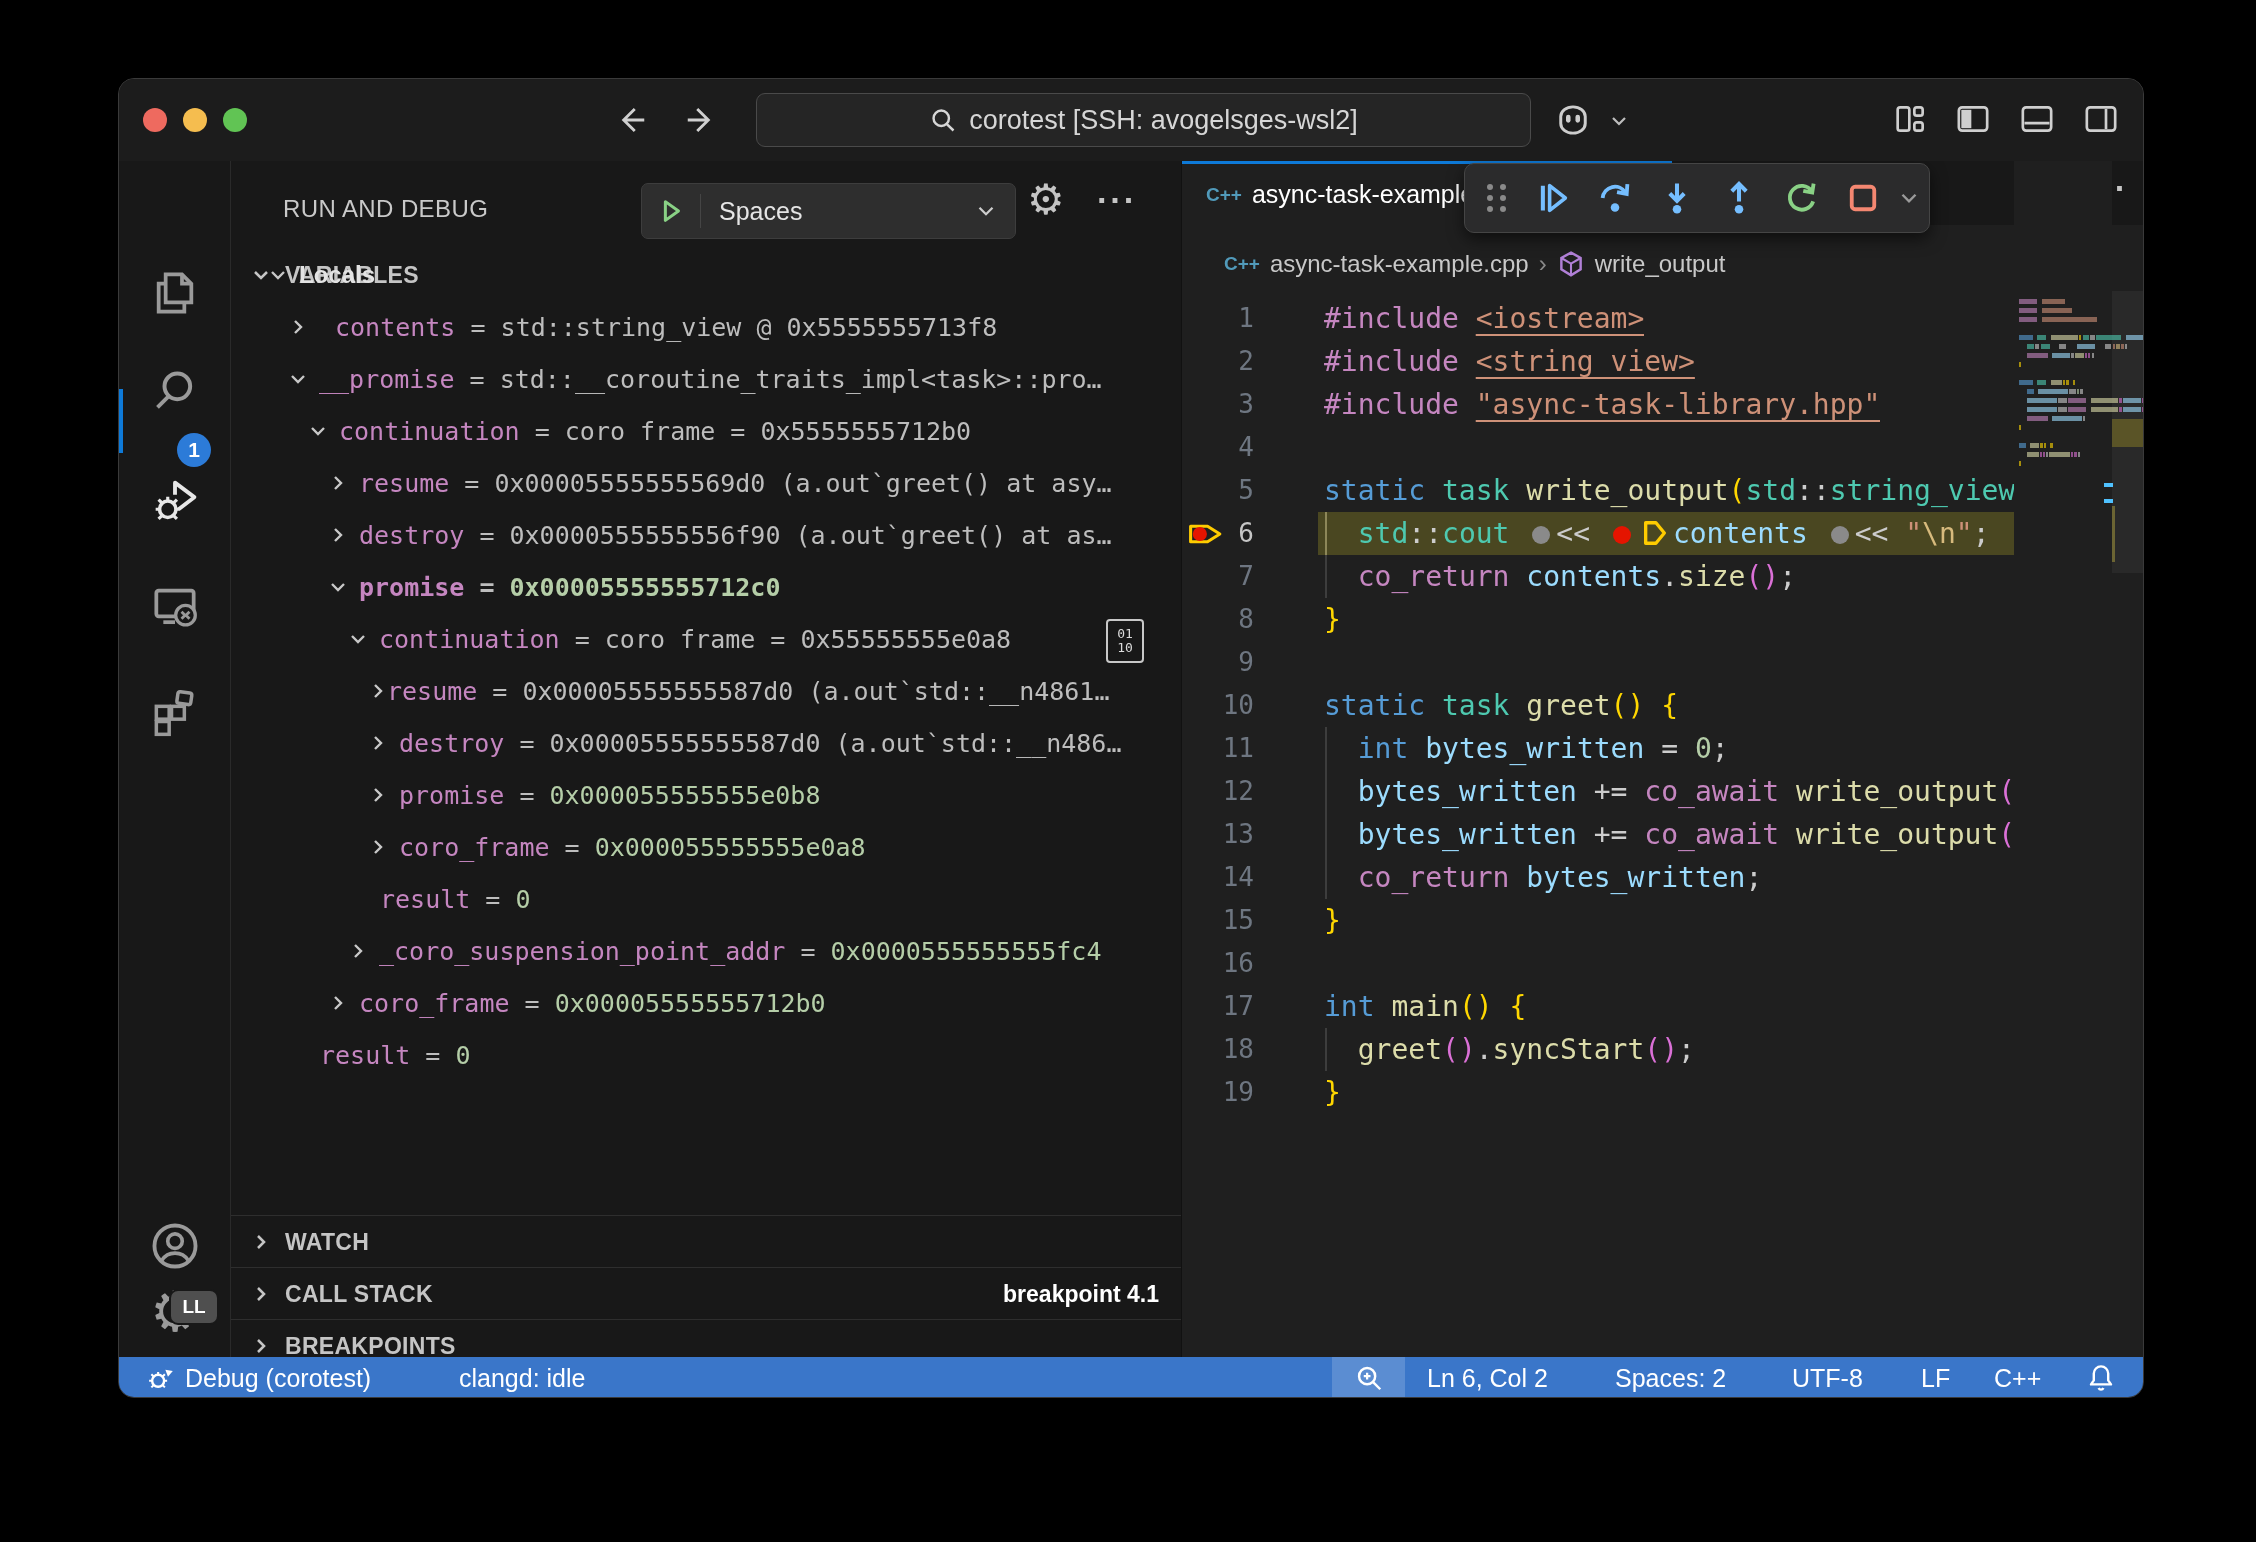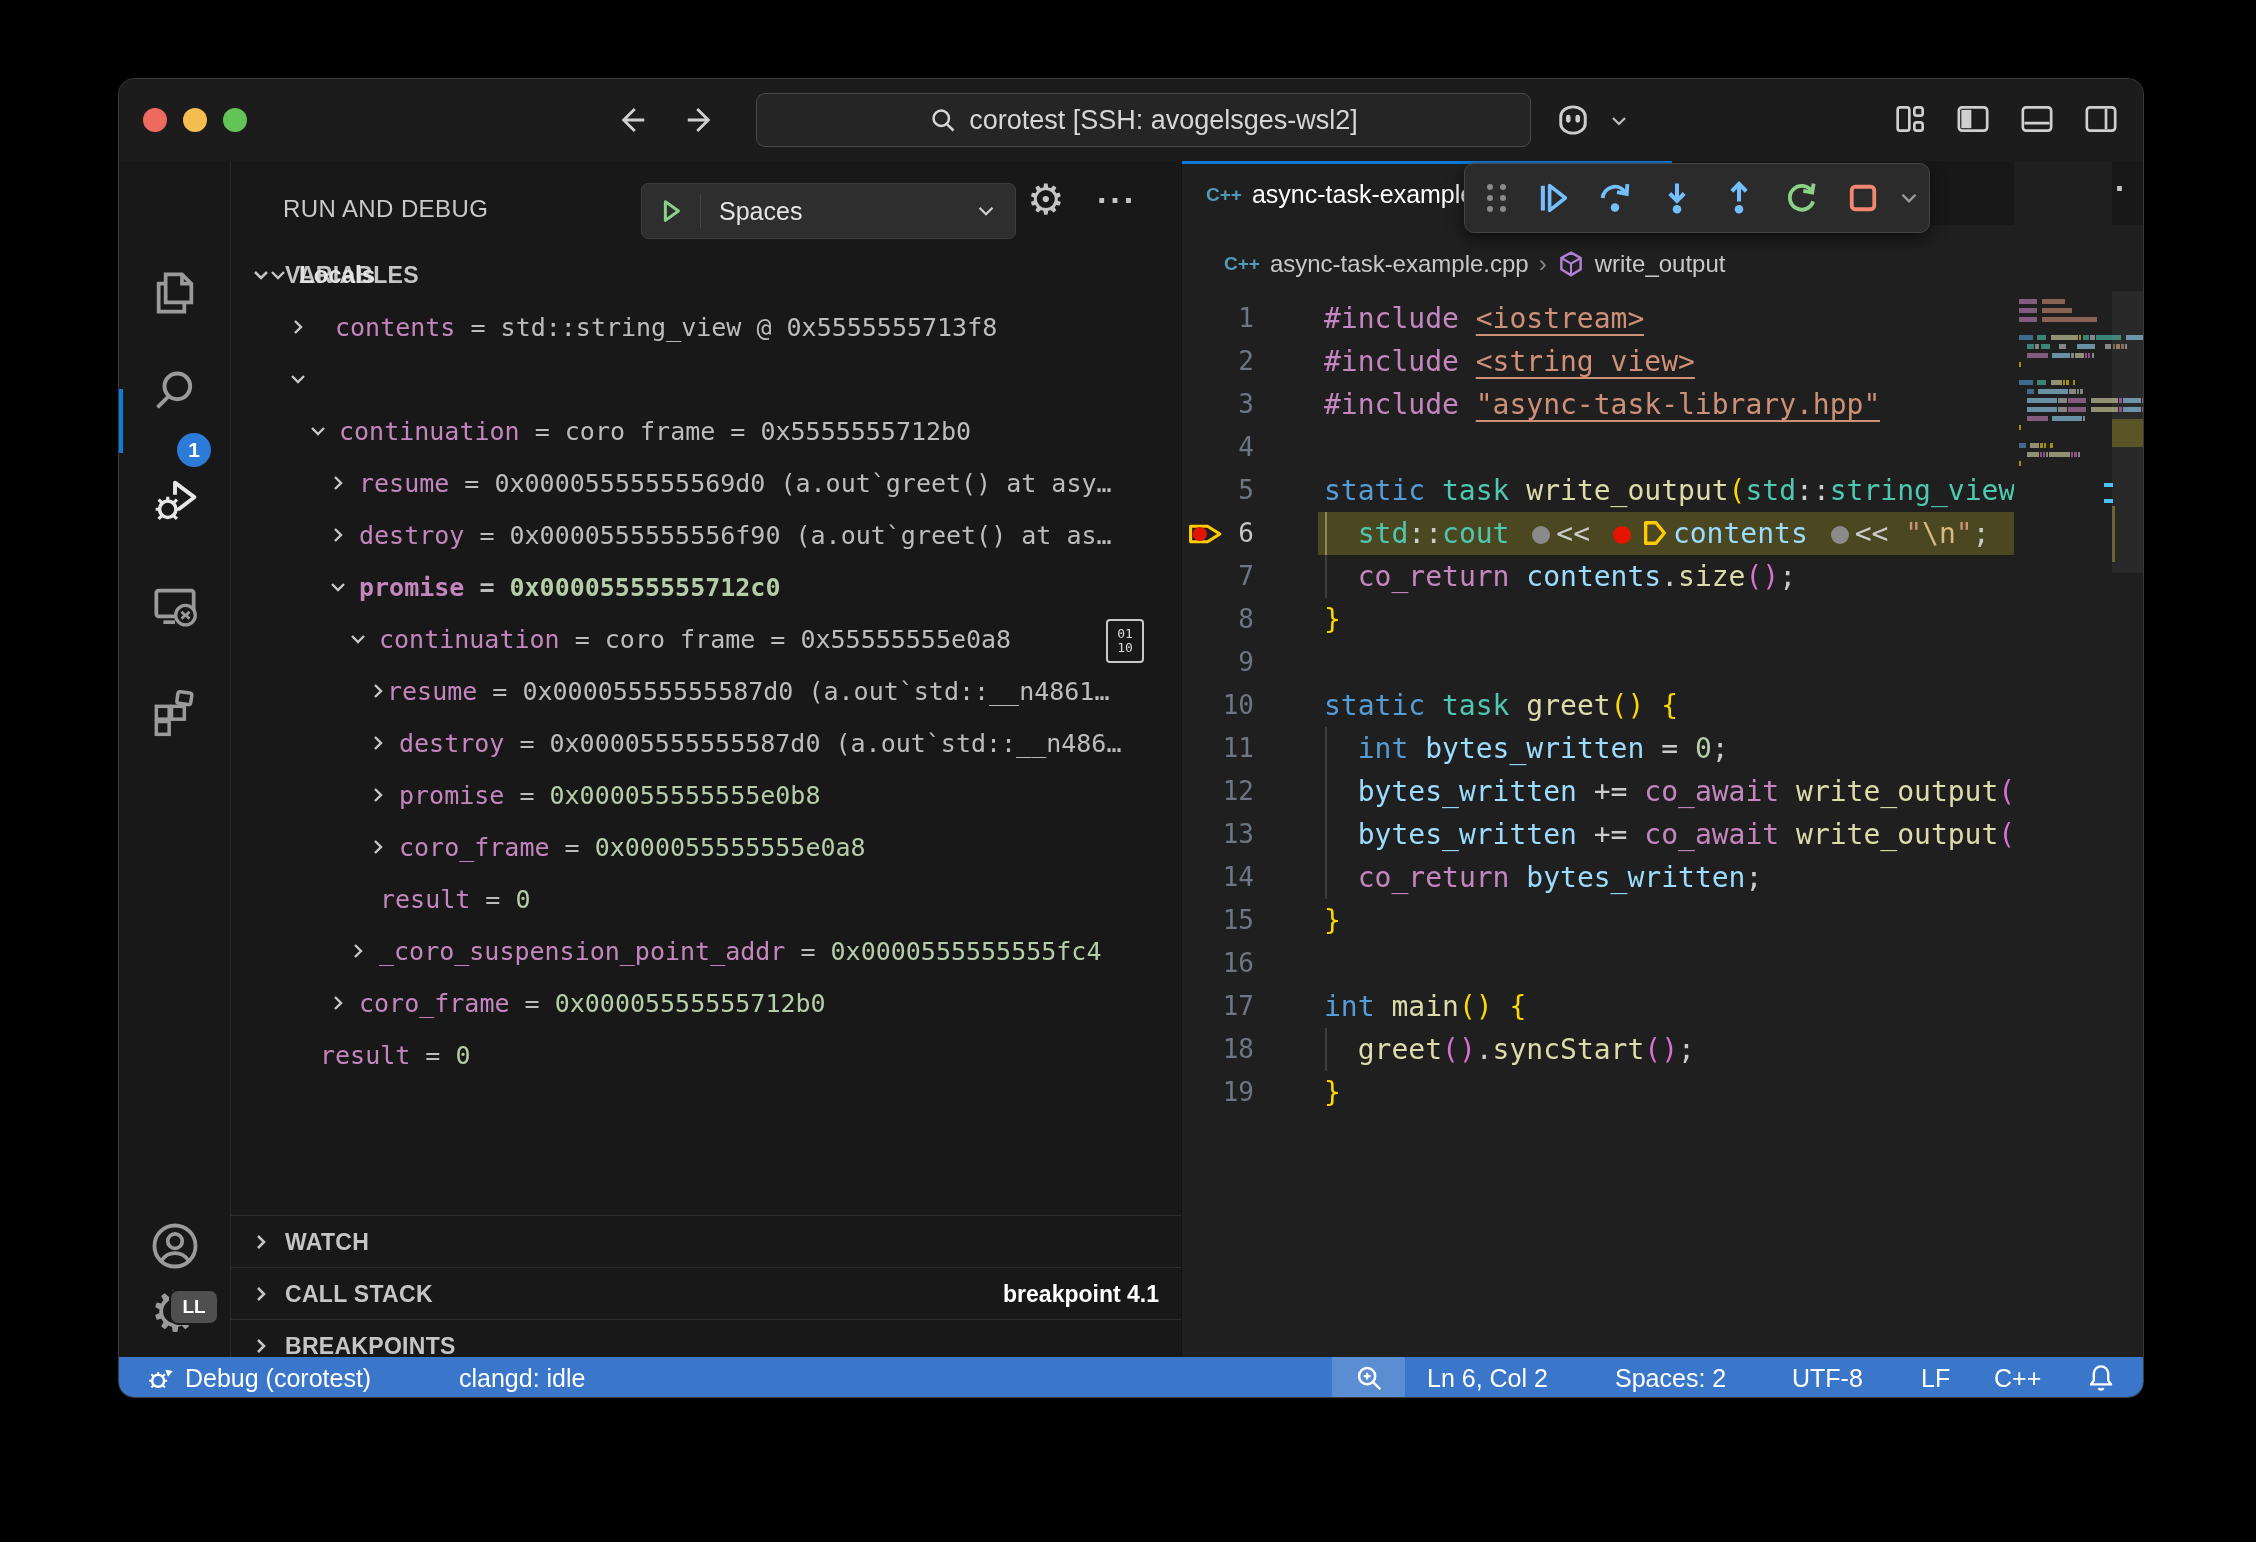--- a/index.html
+++ b/index.html
@@ -233,21 +233,21 @@
 
       <div class="vars" id="var-rows">
           <div class="vrow" style="top: 0px;"><span style="position:absolute;left:35px;top:14px"><svg width="24" height="24" viewBox="0 0 16 16">
                 <path d="M4 6 l4 4 4 -4" stroke="#c8c8c8" stroke-width="1.6" fill="none"></path>
               </svg></span><span class="scopelbl" style="position:absolute;left:68px">Locals</span></div>
           <div class="vrow" style="top: 52px;"><span style="position:absolute;left:55px;top:14px"><svg width="24" height="24" viewBox="0 0 16 16">
                 <path d="M6 4 l4 4 -4 4" stroke="#c8c8c8" stroke-width="1.6" fill="none"></path>
               </svg></span><span style="position:absolute;left:104px;white-space:pre"><span class="vname">contents</span><span class="veq"> = </span><span class="vgray">std::string_view @ 0x5555555713f8</span></span></div>
           <div class="vrow" style="top: 104px;"><span style="position:absolute;left:55px;top:14px"><svg width="24" height="24" viewBox="0 0 16 16">
                 <path d="M4 6 l4 4 4 -4" stroke="#c8c8c8" stroke-width="1.6" fill="none"></path>
-              </svg></span></div>
+              </svg></span><span style="position:absolute;left:88px;white-space:pre"><span class="vname">__promise</span><span class="veq"> = </span><span class="vgray">std::__coroutine_traits_impl&lt;task&gt;::pro…</span></span></div>
           <div class="vrow" style="top: 156px;"><span style="position:absolute;left:75px;top:14px"><svg width="24" height="24" viewBox="0 0 16 16">
                 <path d="M4 6 l4 4 4 -4" stroke="#c8c8c8" stroke-width="1.6" fill="none"></path>
               </svg></span><span style="position:absolute;left:108px;white-space:pre"><span class="vname">continuation</span><span class="veq"> = </span><span class="vgray">coro frame = 0x5555555712b0</span></span></div>
           <div class="vrow" style="top: 208px;"><span style="position:absolute;left:95px;top:14px"><svg width="24" height="24" viewBox="0 0 16 16">
                 <path d="M6 4 l4 4 -4 4" stroke="#c8c8c8" stroke-width="1.6" fill="none"></path>
               </svg></span><span style="position:absolute;left:128px;white-space:pre"><span class="vname">resume</span><span class="veq"> = </span><span class="vgray">0x00005555555569d0 (a.out`greet() at asy…</span></span></div>
           <div class="vrow" style="top: 260px;"><span style="position:absolute;left:95px;top:14px"><svg width="24" height="24" viewBox="0 0 16 16">
                 <path d="M6 4 l4 4 -4 4" stroke="#c8c8c8" stroke-width="1.6" fill="none"></path>
               </svg></span><span style="position:absolute;left:128px;white-space:pre"><span class="vname">destroy</span><span class="veq"> = </span><span class="vgray">0x0000555555556f90 (a.out`greet() at as…</span></span></div>
           <div class="vrow" style="top: 312px; font-weight: bold;"><span style="position:absolute;left:95px;top:14px"><svg width="24" height="24" viewBox="0 0 16 16">

